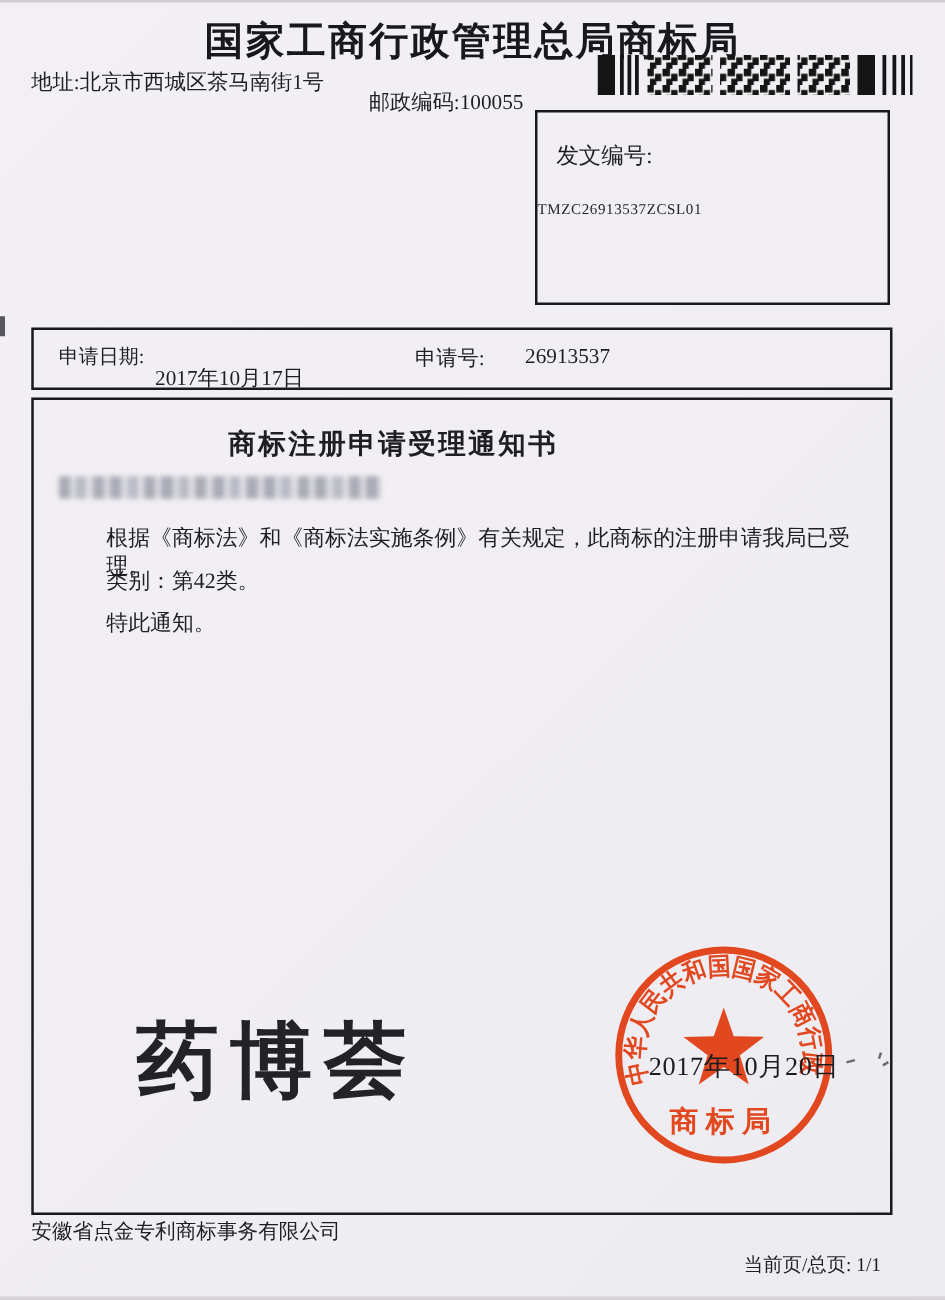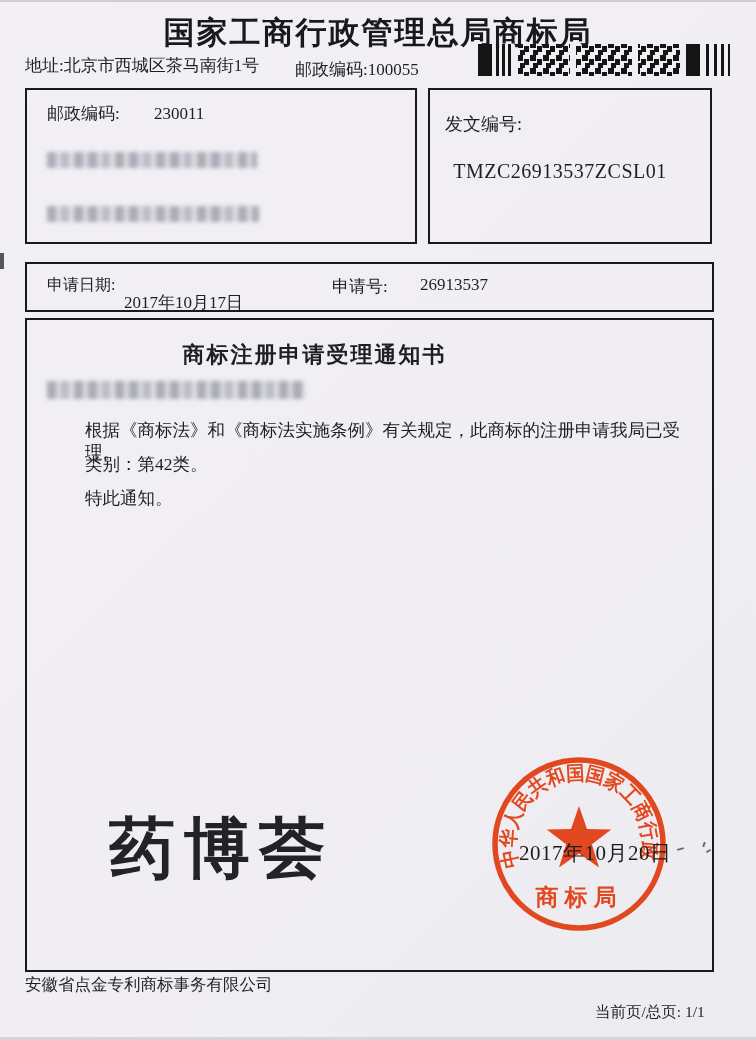--- a/index.html
+++ b/index.html
@@ -14,21 +14,21 @@
   .edge-right{position:absolute;right:0;top:0;width:5px;height:1040px;background:#dcdadf;}
   .edge-bottom{position:absolute;left:0;bottom:0;width:756px;height:3px;background:#d6d4d9;}
   .edge-left-mark{position:absolute;left:0;top:253px;width:4px;height:16px;background:#3c3b43;opacity:.85;}
 
   .hdr-title{
     position:absolute;left:0;top:12px;width:756px;text-align:center;
     font-size:31px;font-weight:700;letter-spacing:2px;color:#19191d;
   }
   .addr-row{position:absolute;left:25px;top:52px;width:685px;font-size:17px;}
   .addr{position:absolute;left:0;top:2px;}
-  .post{position:absolute;left:270px;top:6px;}
+  .post{position:absolute;left:270px;top:18px;}
   .barcode{position:absolute;left:453px;top:-10px;}
 
   .box{position:absolute;border:2px solid #1a1a1e;background:transparent;}
   .box-sender{left:25px;top:88px;width:388px;height:152px;}
   .box-docnum{left:428px;top:88px;width:280px;height:152px;}
   .box-date{left:25px;top:262px;width:685px;height:46px;}
   .box-main{left:25px;top:318px;width:685px;height:650px;}
 
   .sender-post{position:absolute;left:20px;top:12px;font-size:17px;}
   .sender-post .val{margin-left:30px;}
@@ -38,21 +38,21 @@
       repeating-linear-gradient(90deg,
         rgba(110,115,130,.55) 0 9px, rgba(175,178,190,.35) 9px 14px,
         rgba(130,135,150,.5) 14px 22px, rgba(190,192,200,.3) 22px 27px,
         rgba(100,105,120,.5) 27px 36px, rgba(180,182,192,.35) 36px 41px);
     filter:blur(2px);
   }
   .sender-line1{left:20px;top:62px;width:210px;}
   .sender-line2{left:20px;top:116px;width:212px;}
 
   .docnum-label{position:absolute;left:15px;top:22px;font-size:18px;}
-  .docnum-value{position:absolute;left:0;top:70px;width:260px;text-align:center;font-size:20px;letter-spacing:.5px;}
+  .docnum-value{position:absolute;left:0;top:70px;width:260px;text-align:left;font-size:12px;letter-spacing:.5px;}
 
   .date-label{position:absolute;left:20px;top:11px;font-size:16px;}
   .date-value{position:absolute;left:97px;top:11px;font-size:17px;margin-top:16px;}
   .appno-label{position:absolute;left:305px;top:11px;font-size:17px;}
   .appno-value{position:absolute;left:393px;top:11px;font-size:17px;}
 
   .notice-title{
     position:absolute;left:0;top:20px;width:575px;text-align:center;
     font-size:22px;font-weight:600;letter-spacing:2px;
   }
@@ -115,28 +115,20 @@
         <rect x="160" y="2" width="42" height="32" fill="url(#bcm)"></rect>
         <rect x="208" y="2" width="14" height="32" fill="#151515"></rect>
         <rect x="228" y="2" width="3" height="32" fill="#151515"></rect>
         <rect x="236" y="2" width="3" height="32" fill="#151515"></rect>
         <rect x="243" y="2" width="3" height="32" fill="#151515"></rect>
         <rect x="250" y="2" width="2" height="32" fill="#151515"></rect>
       </svg>
     </span>
   </div>
 
-  <div class="box box-sender">
-    <div class="sender-post">
-      <span>邮政编码:</span>
-      <span class="val">230011</span>
-    </div>
-    <div class="redacted sender-line1"></div>
-    <div class="redacted sender-line2"></div>
-  </div>
 
   <div class="box box-docnum">
     <div class="docnum-label">发文编号:</div>
     <div class="docnum-value">TMZC26913537ZCSL01</div>
   </div>
 
   <div class="box box-date">
     <span class="date-label">申请日期:</span>
     <span class="date-value">2017年10月17日</span>
     <span class="appno-label">申请号:</span>

